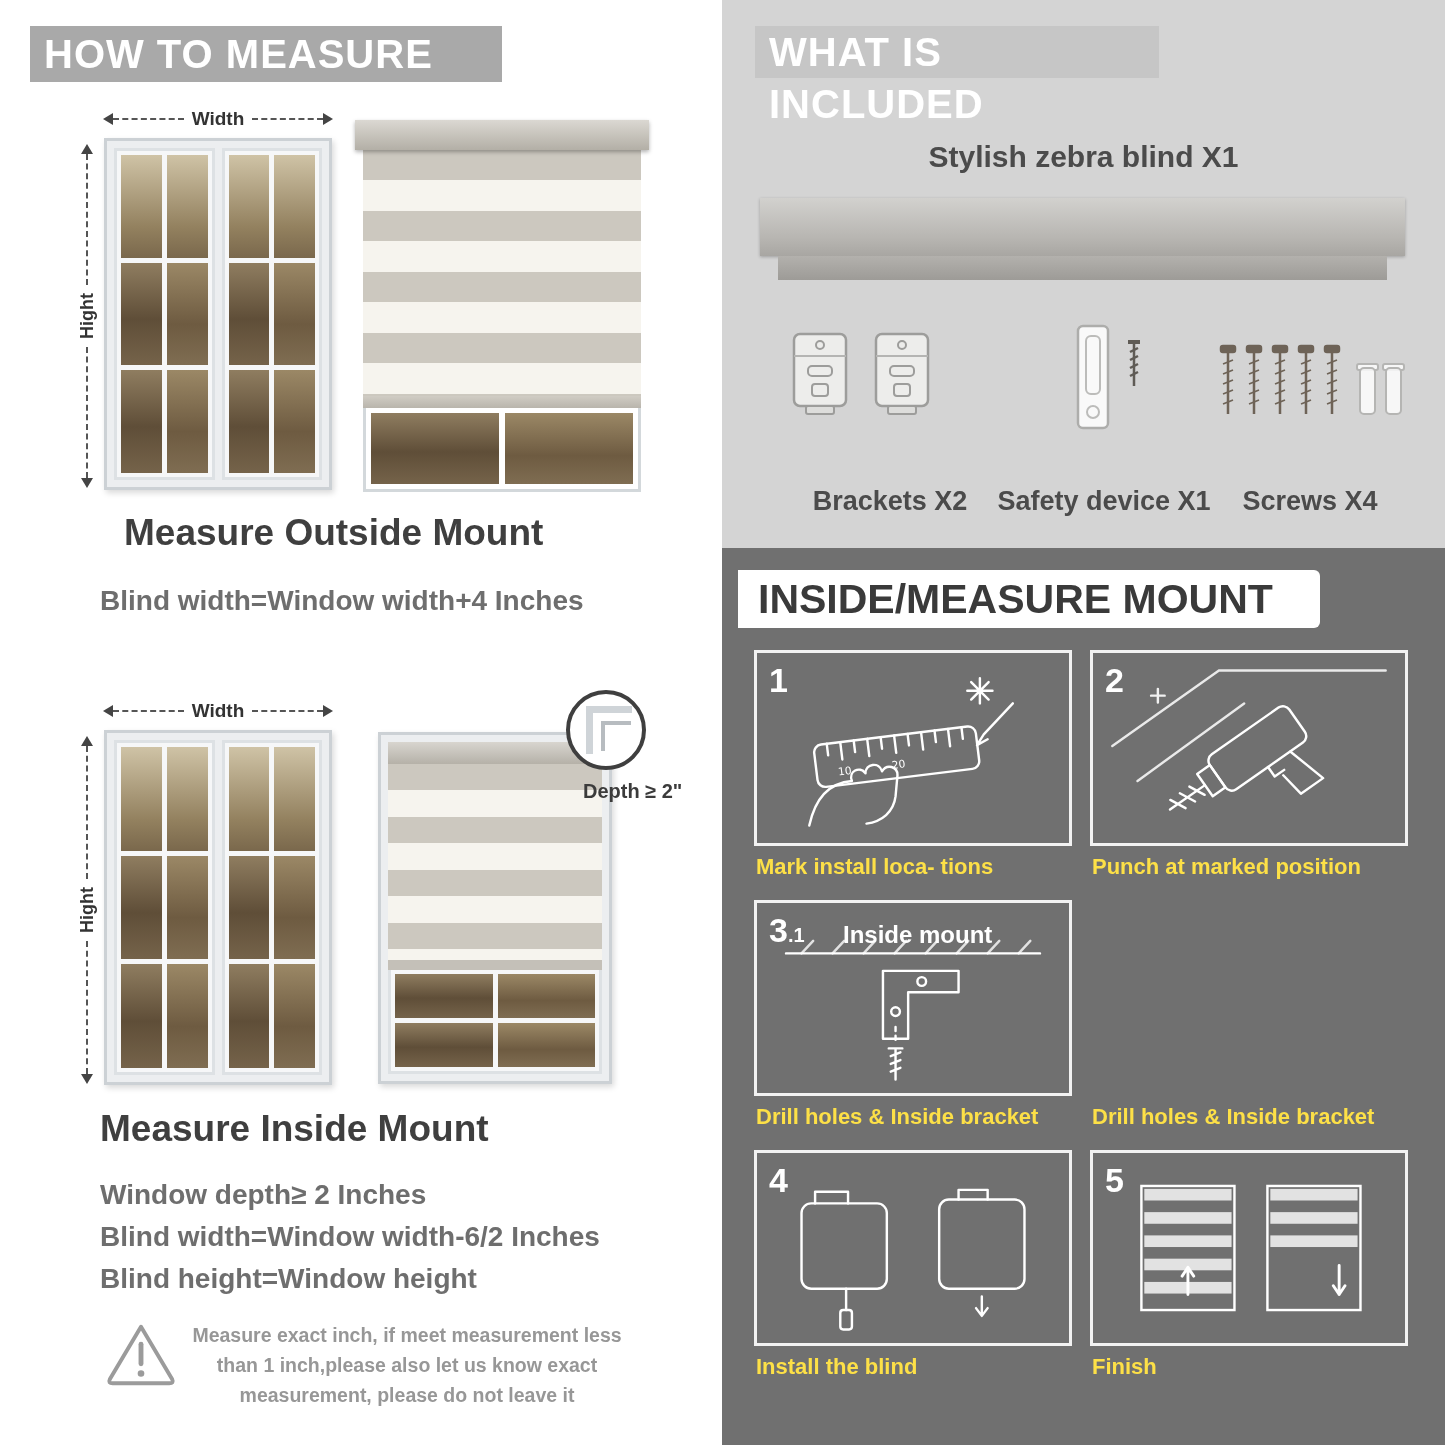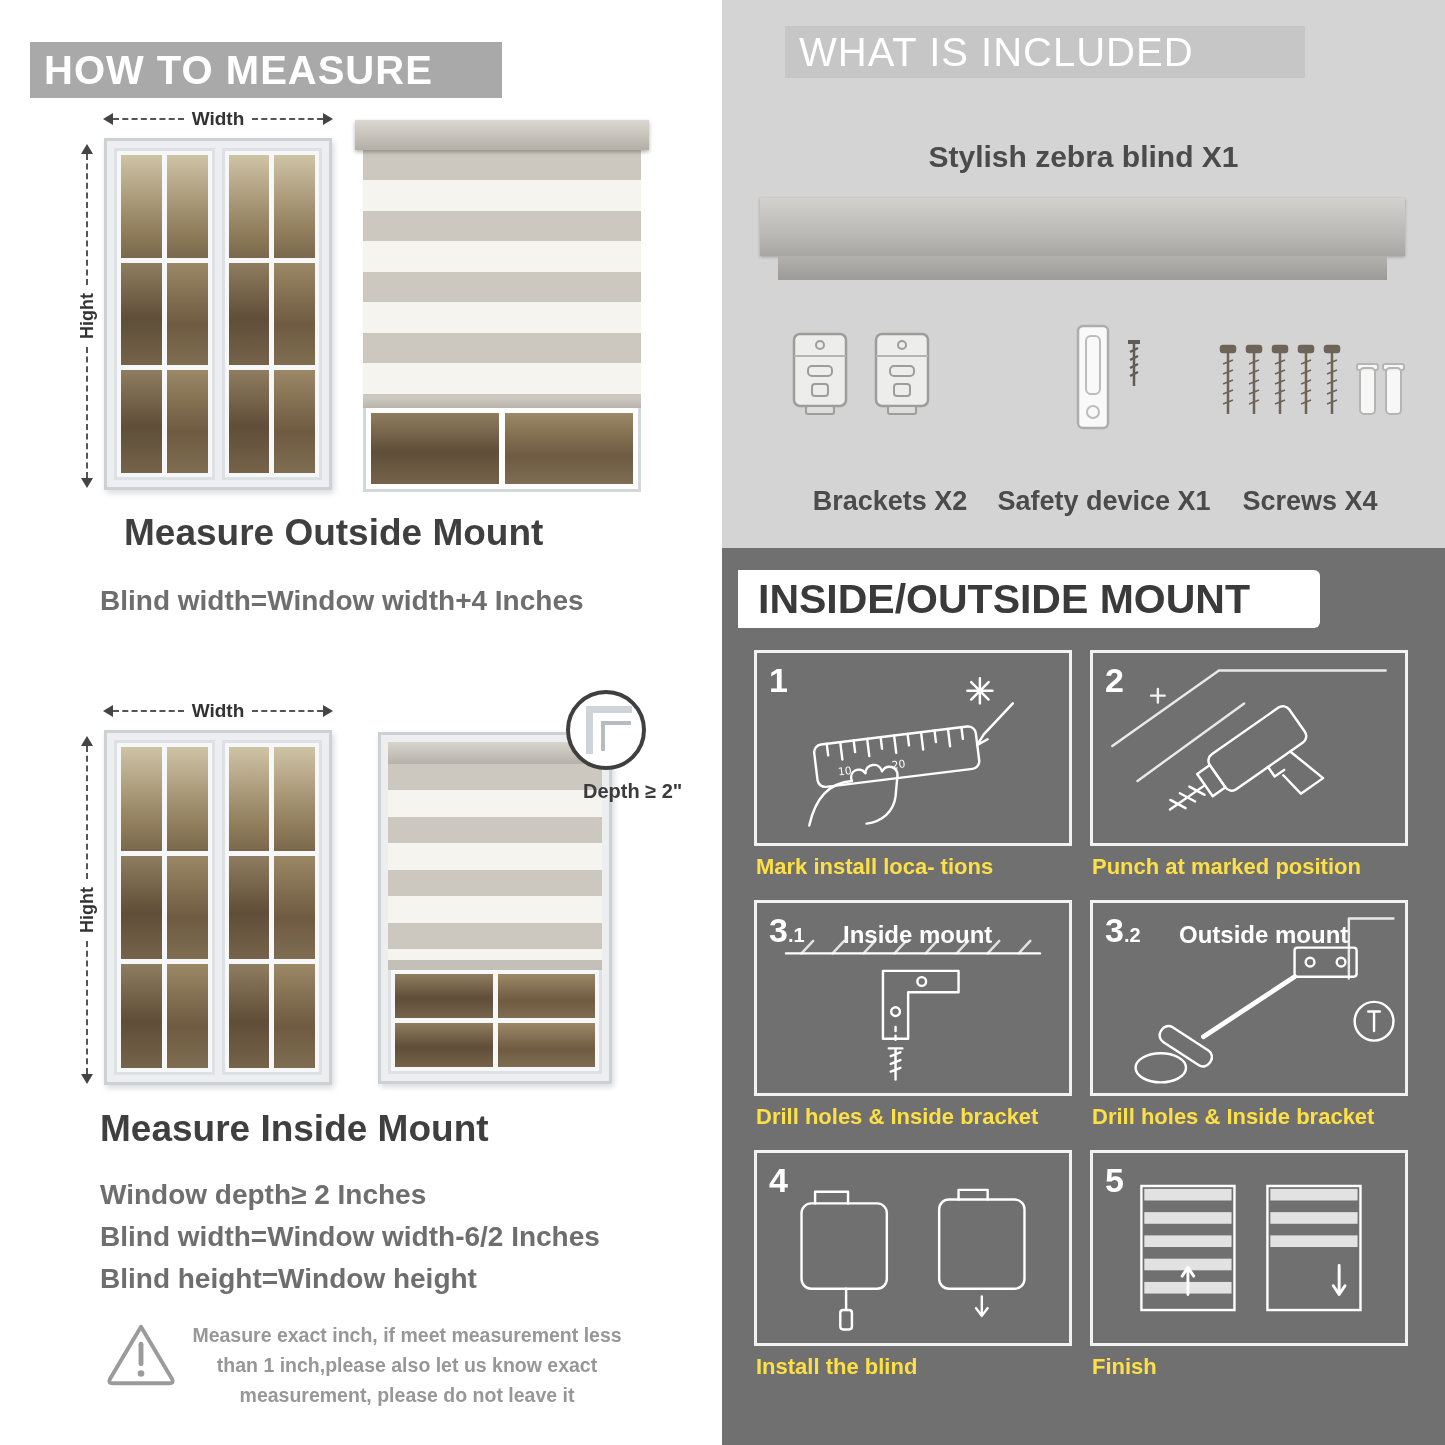--- a/index.html
+++ b/index.html
@@ -2,21 +2,21 @@
 <html><head>
 <meta charset="utf-8">
 <style>
   * { box-sizing: border-box; margin: 0; padding: 0; }
   body { font-family: "Liberation Sans", sans-serif; background:#fff; }
   .page { position: relative; width: 1445px; height: 1445px; background: #fff; overflow: hidden; }
 
   
   .htm-header { position:absolute; left:30px; top:26px; width:472px; height:56px;
     background:#a9a9a9; color:#fff; font-size:40px; font-weight:bold;
-    line-height:56px; padding-left:14px; letter-spacing:1px;margin-top:16px; }
+    line-height:56px; padding-left:14px; letter-spacing:1px; }
 
   .h-arrow { position:absolute; display:flex; align-items:center; height:22px; }
   .h-arrow .line { flex:1; border-top:2px dashed #555; }
   .h-arrow .tri-l { width:0;height:0;border-top:6px solid transparent;border-bottom:6px solid transparent;border-right:10px solid #444; }
   .h-arrow .tri-r { width:0;height:0;border-top:6px solid transparent;border-bottom:6px solid transparent;border-left:10px solid #444; }
   .h-arrow .lbl { padding:0 8px; font-size:19px; font-weight:bold; color:#333; }
 
   .v-arrow { position:absolute; display:flex; flex-direction:column; align-items:center; width:22px; }
   .v-arrow .line { flex:1; border-left:2px dashed #555; }
   .v-arrow .tri-t { width:0;height:0;border-left:6px solid transparent;border-right:6px solid transparent;border-bottom:10px solid #444; }
@@ -56,22 +56,22 @@
 
   .h-measure { position:absolute; left:100px; font-size:37px; font-weight:bold; color:#3f3f3f; }
   .m-line { position:absolute; left:100px; font-size:28px; font-weight:bold; color:#6e6e6e;margin-top:19px; }
 
   .warn-svg { position:absolute; left:102px; top:1318px; }
   .warn-text { position:absolute; left:172px; top:1320px; width:470px; font-size:19.5px;
     font-weight:bold; color:#979797; line-height:1.55; text-align:center; }
 
   
   .included { position:absolute; left:722px; top:0; width:723px; height:548px; background:#d4d4d4; }
-  .wii-header { position:absolute; left:33px; top:26px; width:520px; height:52px;
-    background:#c6c6c6; color:#fff; font-size:40px; font-weight:normal; line-height:52px; padding-left:14px; letter-spacing:1px;margin-left:30px; }
+  .wii-header { position:absolute; left:33px; top:26px; width:404px; height:52px;
+    background:#c6c6c6; color:#fff; font-size:40px; font-weight:bold; line-height:52px; padding-left:14px; letter-spacing:1px; }
   .blind-label { position:absolute; left:0; right:0; top:140px; text-align:center;
     font-size:30px; font-weight:bold; color:#4b4b4b; }
   .headrail { position:absolute; left:38px; top:198px; width:645px; height:58px;
     background:linear-gradient(180deg,#d2d1ce,#b7b5b1 70%,#a8a6a2); box-shadow:0 1px 3px rgba(0,0,0,.25); }
   .headrail2 { position:absolute; left:56px; top:256px; width:609px; height:24px;
     background:linear-gradient(180deg,#b3b1ad,#9d9b97); }
   .brackets-icons { position:absolute; left:66px; top:328px; display:flex; gap:18px; }
   .safety-icon { position:absolute; left:328px; top:322px; }
   .screws-icon { position:absolute; left:492px; top:338px; }
   .item-label { position:absolute; top:486px; font-size:27px; font-weight:bold; color:#4b4b4b; text-align:center; }
@@ -295,21 +295,21 @@
           <rect x="172" y="30" width="15" height="46" rx="4"></rect>
       </g>
     </svg>
 
     <div class="item-label lbl-brackets">Brackets X2</div>
     <div class="item-label lbl-safety">Safety device X1</div>
     <div class="item-label lbl-screws">Screws X4</div>
   </div>
 
   <div class="mount">
-    <div class="iom-header">INSIDE/OUTSIDE MOUNT</div>
+    <div class="iom-header">INSIDE/MEASURE MOUNT</div>
 
     <div class="step s1">
       <svg class="art" viewBox="0 0 318 196">
         <g stroke="#fff" stroke-width="2.5" fill="none" stroke-linecap="round" stroke-linejoin="round">
           <path d="M228,26 v26 M215,39 h26 M219,30 l18,18 M237,30 l-18,18"></path>
           <path d="M262,52 l-30,32 m0,0 l-7,11 l11,-6"></path>
           <g transform="rotate(-7 150 105)">
             <rect x="58" y="84" width="168" height="44" rx="8"></rect>
             <path d="M72,84 v12 M86,84 v18 M100,84 v12 M114,84 v18 M128,84 v12 M142,84 v18 M156,84 v12 M170,84 v18 M184,84 v12 M198,84 v18 M212,84 v12"></path>
             <text x="80" y="118" fill="#fff" stroke="none" font-size="11" font-family="DejaVu Sans, sans-serif">10</text>
@@ -352,39 +352,20 @@
           <circle cx="141" cy="112" r="4.5"></circle>
           <path d="M141,128 v16" stroke-dasharray="4 5"></path>
           <path d="M134,150 h14 M141,150 v32 M136,158 l10,-4 M136,166 l10,-4 M136,174 l10,-4"></path>
         </g>
       </svg>
       <div class="num"><span>3</span><span class="sub">.1</span></div>
       <div class="ptitle">Inside mount</div>
     </div>
     <div class="caption c3">Drill holes &amp; Inside bracket</div>
 
-    <div class="step s4">
-      <svg class="art" viewBox="0 0 318 196">
-        <g stroke="#fff" stroke-width="2.5" fill="none" stroke-linecap="round" stroke-linejoin="round">
-          <path d="M262,16 v62 M262,16 h46" opacity=".85"></path>
-          <rect x="206" y="46" width="64" height="30" rx="3"></rect>
-          <circle cx="222" cy="61" r="4.5"></circle>
-          <circle cx="254" cy="61" r="4.5"></circle>
-          <path d="M206,76 L112,138" stroke-width="5"></path>
-          <g transform="rotate(33 96 148)">
-            <rect x="64" y="140" width="60" height="18" rx="8"></rect>
-          </g>
-          <ellipse cx="68" cy="170" rx="26" ry="15"></ellipse>
-          <circle cx="288" cy="122" r="20"></circle>
-          <path d="M288,112 v20 M282,112 h12"></path>
-        </g>
-      </svg>
-      <div class="num"><span>3</span><span class="sub">.2</span></div>
-      <div class="ptitle">Outside mount</div>
-    </div>
     <div class="caption c4">Drill holes &amp; Inside bracket</div>
 
     <div class="step s5">
       <svg class="art" viewBox="0 0 318 196">
         <g stroke="#fff" stroke-width="2.5" fill="none" stroke-linecap="round" stroke-linejoin="round">
           <rect x="44" y="52" width="88" height="88" rx="10"></rect>
           <path d="M58,52 v-12 h34 v12"></path>
           <path d="M90,140 v22"></path>
           <rect x="84" y="162" width="12" height="20" rx="3"></rect>
           <rect x="186" y="48" width="88" height="92" rx="10"></rect>

